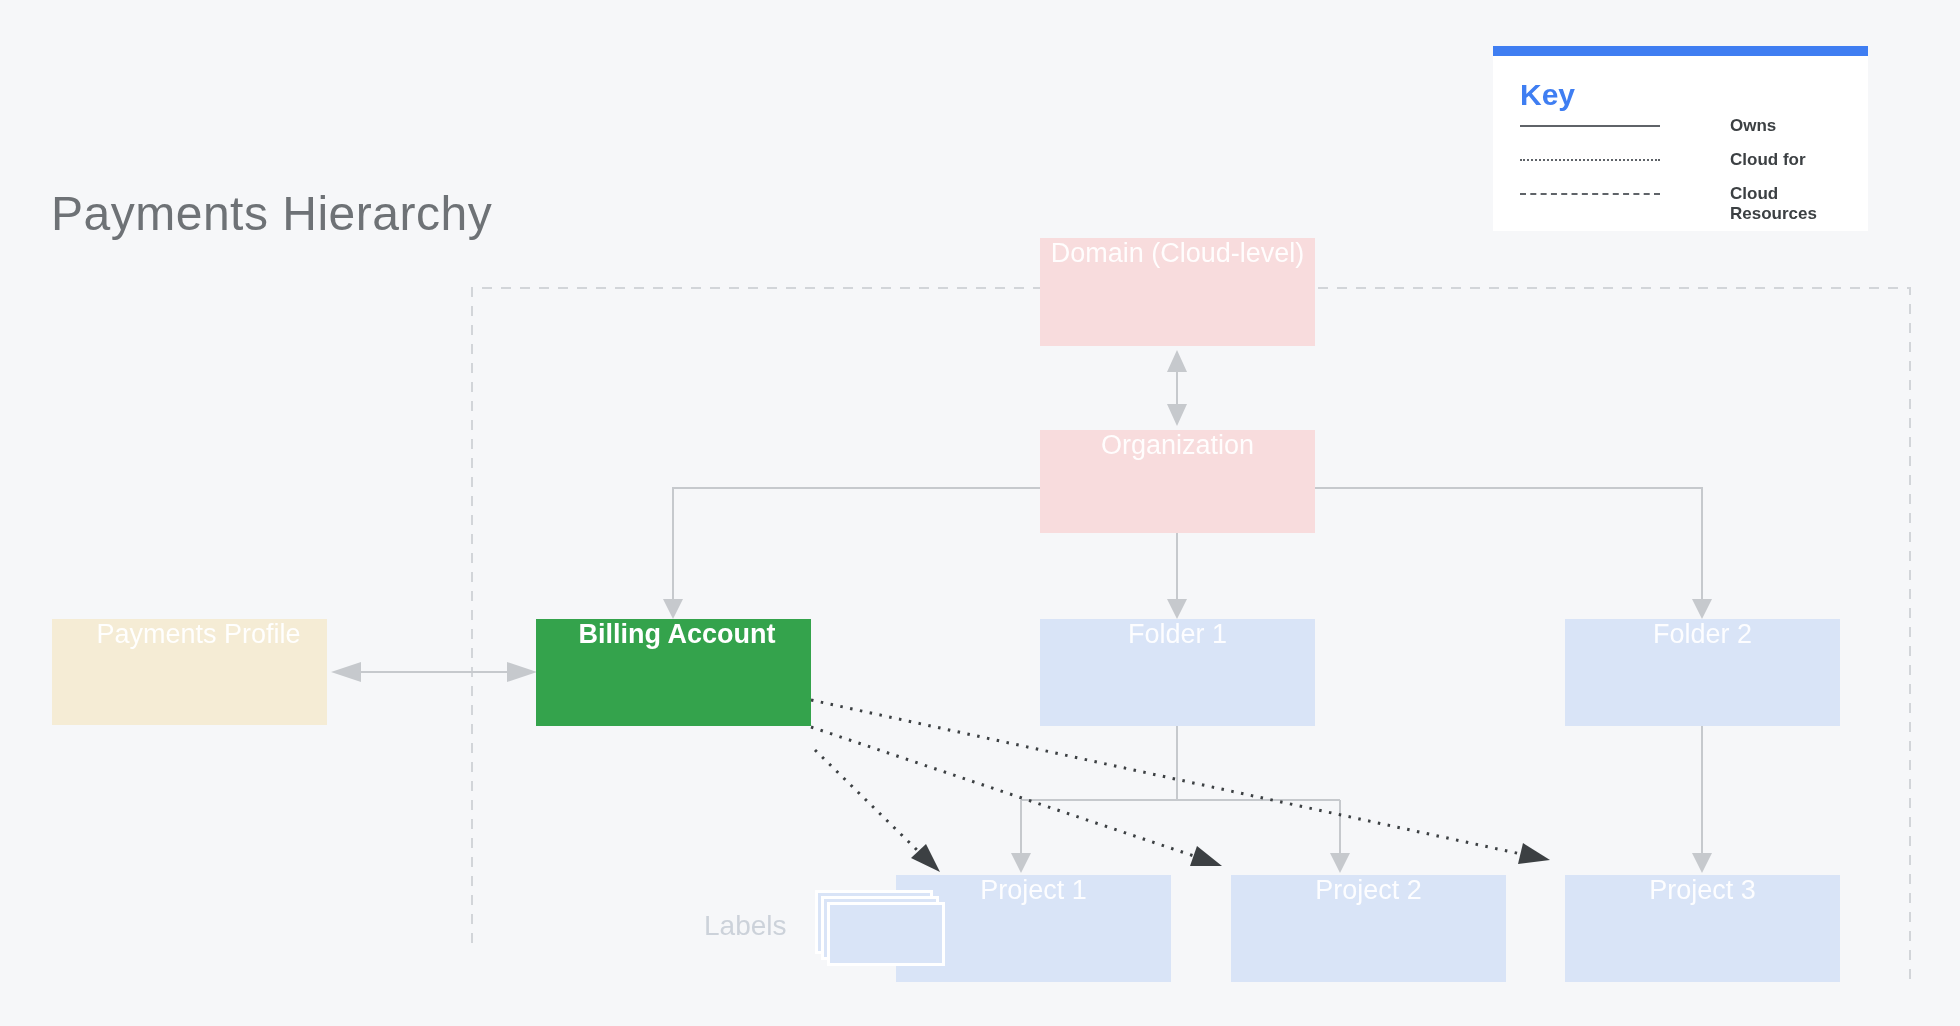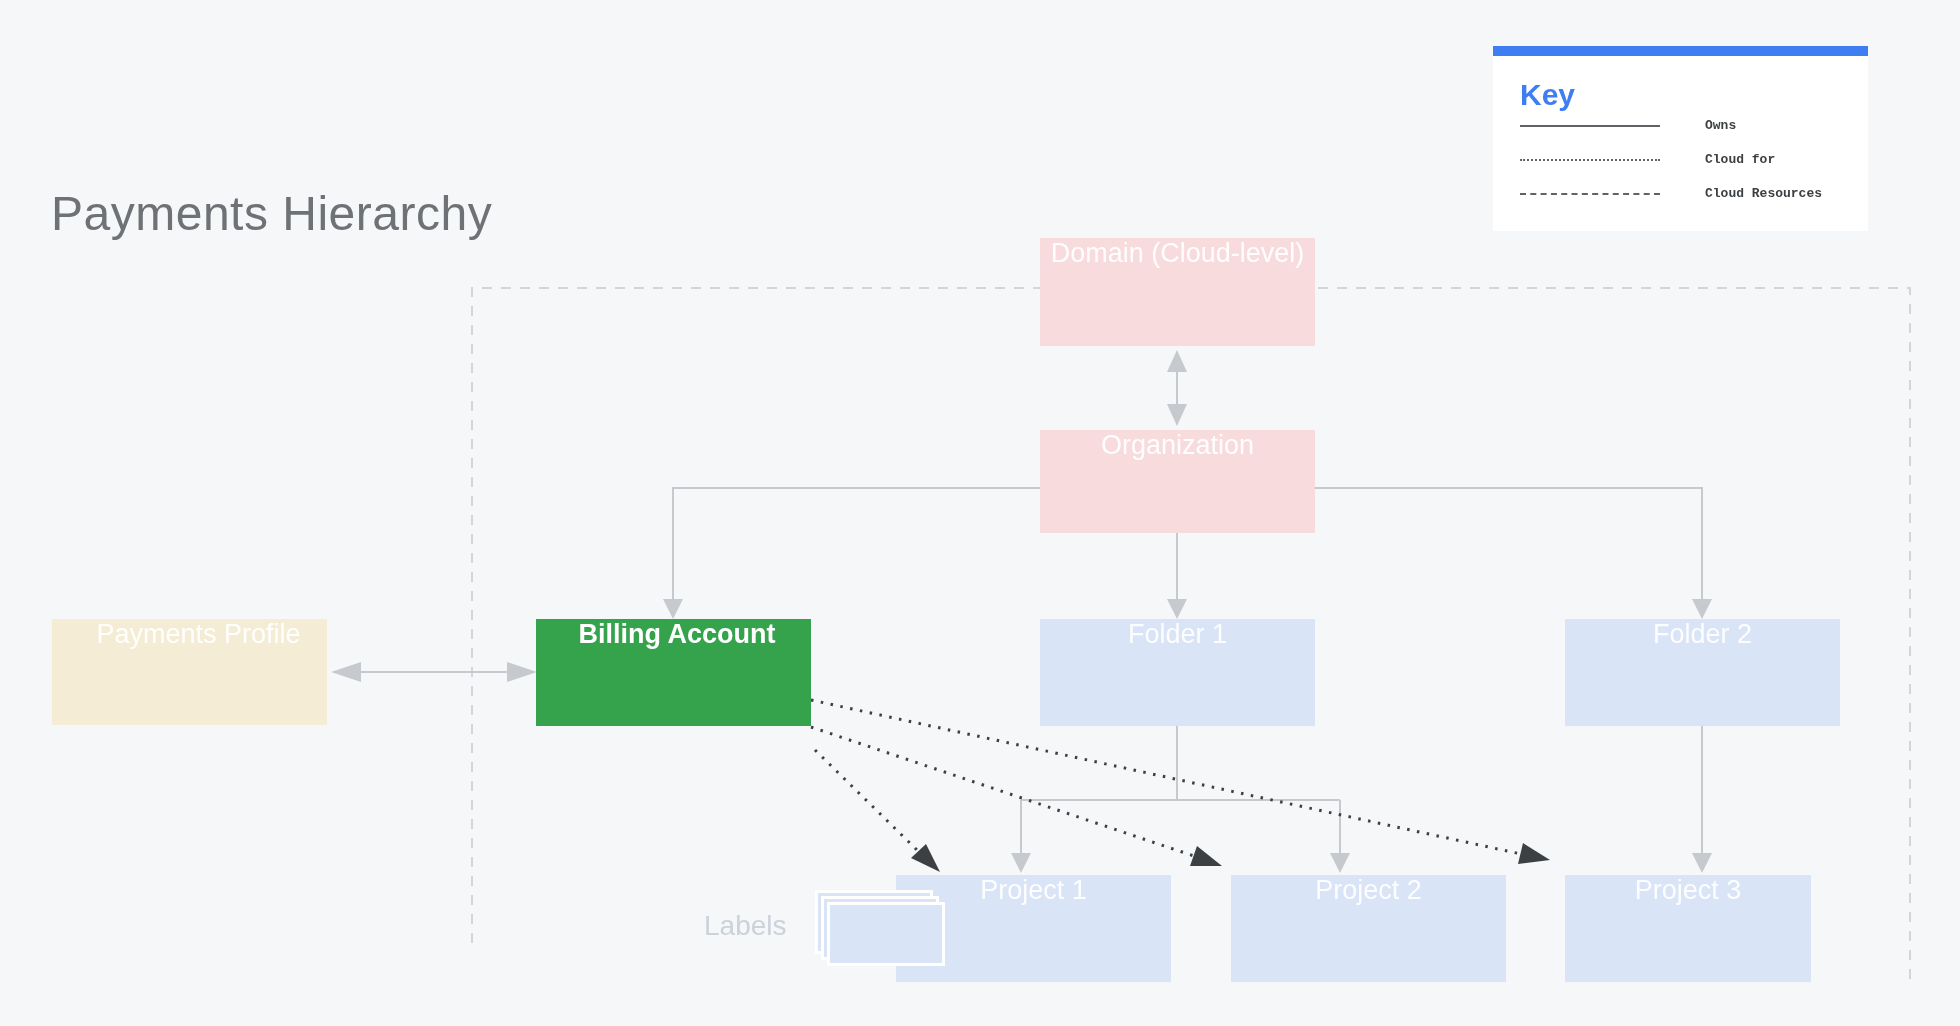--- a/index.html
+++ b/index.html
@@ -28,39 +28,39 @@
   .node{position:absolute;text-align:center;display:flex;justify-content:center;
         font-size:27px;color:rgba(255,255,255,.93);}
   .node-domain      {left:1040px;top:238px;width:275px;height:108px;background:var(--pink_node);}
   .node-organization{left:1040px;top:430px;width:275px;height:103px;background:var(--pink_node);}
   .node-payments    {left:52px;  top:619px;width:275px;height:106px;background:var(--cream_node);color:rgba(255,255,255,.96);padding-left:18px;}
   .node-billing     {left:536px; top:619px;width:275px;height:107px;background:var(--green_node);color:#ffffff;font-weight:bold;padding-left:7px;}
   .node-folder1     {left:1040px;top:619px;width:275px;height:107px;background:var(--blue_node);}
   .node-folder2     {left:1565px;top:619px;width:275px;height:107px;background:var(--blue_node);}
   .node-project1    {left:896px; top:875px;width:275px;height:107px;background:var(--blue_node);}
   .node-project2    {left:1231px;top:875px;width:275px;height:107px;background:var(--blue_node);}
-  .node-project3    {left:1565px;top:875px;width:246px;height:107px;background:var(--blue_node);}
+  .node-project3    {left:1565px;top:875px;width:275px;height:107px;background:var(--blue_node);}
 
   
   .labels-caption{position:absolute;left:704px;top:910px;font-size:28px;color:var(--labels_caption_text);}
   .tag-card{position:absolute;width:118px;height:64px;background:var(--blue_node);border:3px solid #ffffff;}
   .tag-card.c1{left:815px;top:890px;}
   .tag-card.c2{left:821px;top:896px;}
   .tag-card.c3{left:827px;top:902px;}
 
   
   .key-panel{position:absolute;left:1493px;top:46px;width:375px;}
   .key-bar{height:10px;background:var(--accent_blue);}
   .key-body{background:var(--panel_bg);height:175px;padding:24px 10px 0 27px;}
   .key-heading{font-size:30px;font-weight:bold;color:var(--accent_blue);line-height:30px;margin-bottom:6px;}
   .key-row{display:flex;align-items:flex-start;margin-bottom:14px;}
   .key-sample{width:140px;margin-top:9px;border-top:2px solid #5f6368;flex:none;}
   .key-sample.dotted{border-top-style:dotted;}
   .key-sample.dashed{border-top-style:dashed;}
-  .key-label{margin-left:45px;width:120px;font-size:13px;font-weight:bold;color:var(--key_text);line-height:20px;font-family:Liberation Mono, monospace;}
+  .key-label{margin-left:70px;width:120px;font-size:17px;font-weight:bold;color:var(--key_text);line-height:20px;}
 </style>
 </head>
 <body>
 
 <div class="canvas">
 
   <svg class="wires" viewBox="0 0 1960 1026" xmlns="http://www.w3.org/2000/svg" aria-hidden="true">
 
     <path class="boundary" d="M472 943 L472 288 L1910 288 L1910 988"></path>
 

